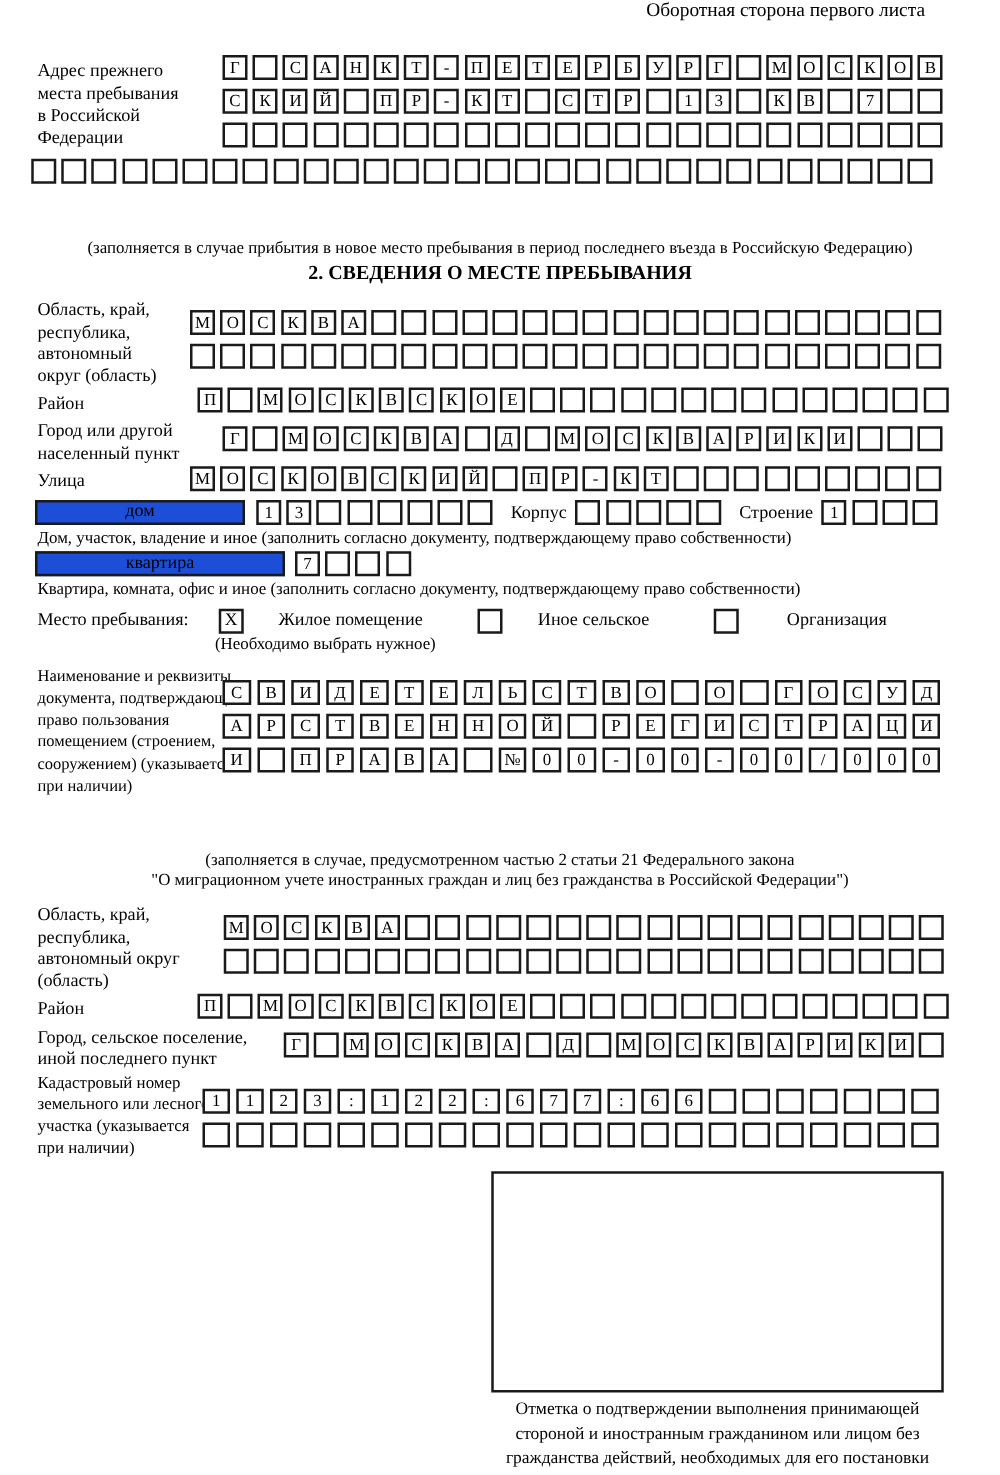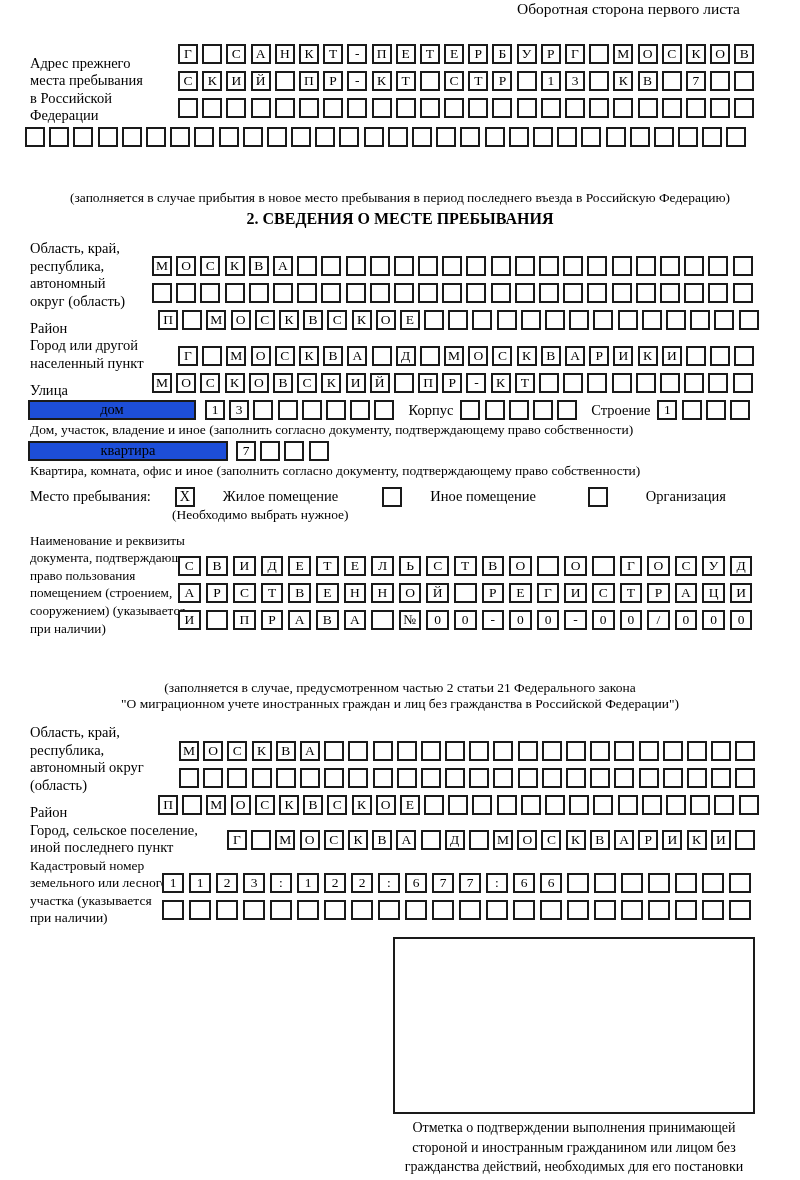--- a/index.html
+++ b/index.html
@@ -1,21 +1,21 @@
 <!DOCTYPE html>
 <html><head>
 <meta charset="utf-8">
 <style>
   html,body{margin:0;padding:0;background:#fff;}
   .page{
     width:800px;height:1180px;background:#ffffff;color:#000;
     font-family:"Liberation Serif", serif;position:relative;overflow:hidden;
   }
   .hdr{padding:0 60px 0 0;text-align:right;font-size:15.5px;}
-  .frow{display:flex;align-items:flex-end;margin-left:30px;}
+  .frow{display:flex;align-items:center;margin-left:30px;}
   .lbl{font-size:14.5px;line-height:17.6px;flex:none;}
   .lbl div{white-space:nowrap;}
   .w122{width:122px}.w128{width:128px}.w148{width:148px}.w149{width:149px}.w197{width:197px}
   .w132{width:132px}
   .lbl-sm{font-size:13.2px;line-height:17.6px;}
   .lbl-cad{font-size:13.5px;line-height:17.6px;}
   .boxcol{display:flex;flex-direction:column;}
   .boxrow{display:flex;flex:none;margin-bottom:7px;}
   .cell{
     flex:none;width:20px;height:20px;box-sizing:border-box;border:2px solid #1a1a1a;
@@ -381,21 +381,21 @@
         <span class="cell"></span>
       </div>
   </div>
   <div class="small-note mt3">Квартира, комната, офис и иное (заполнить согласно документу, подтверждающему право собственности)</div>
 
   <div class="stay-row mt8">
     <span>Место пребывания:</span>
     <span class="chk" style="margin-left:8px">X</span>
     <span style="margin-left:12px">Жилое помещение</span>
     <span class="chk" style="margin-left:28px"></span>
-    <span style="margin-left:12px">Иное помещение</span>
+    <span style="margin-left:12px">Иное сельское</span>
     <span class="chk" style="margin-left:36px"></span>
     <span style="margin-left:22px">Организация</span>
   </div>
   <div class="choose">(Необходимо выбрать нужное)</div>
 
   <div class="frow mt9">
     <div class="lbl w148 lbl-sm">
         <div>Наименование и реквизиты</div>
         <div>документа, подтверждающего</div>
         <div>право пользования</div>

